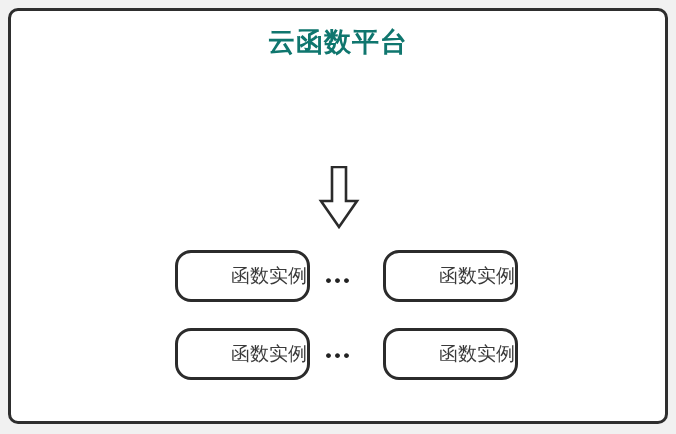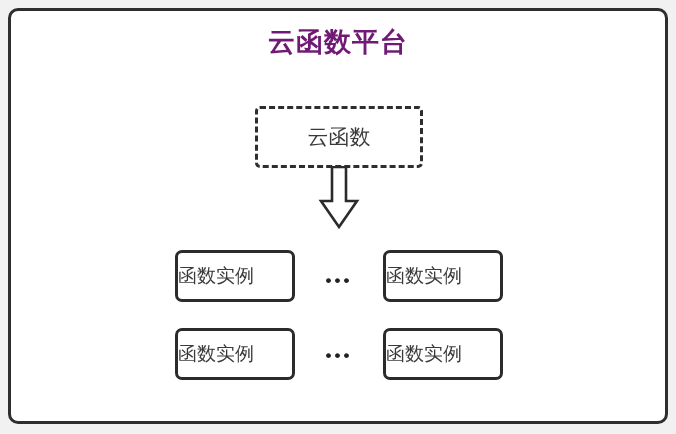--- a/index.html
+++ b/index.html
@@ -26,21 +26,21 @@
     border-radius: 10px;
   }
   .title {
     position: absolute;
     left: 0;
     top: 24px;
     width: 676px;
     text-align: center;
     font-size: 27px;
     font-weight: bold;
-    color: #701a75;
+    color: #0f766e;
     letter-spacing: 1px;
   }
   .cloud-fn-box {
     position: absolute;
     left: 255px;
     top: 106px;
     width: 168px;
     height: 62px;
     box-sizing: border-box;
     border: 3px dashed #2e2e2e;
@@ -54,29 +54,29 @@
   }
   .down-arrow {
     position: absolute;
     left: 318px;
     top: 166px;
     width: 42px;
     height: 64px;
   }
   .instance-box {
     position: absolute;
-    width: 120px;
+    width: 135px;
     height: 52px;
     box-sizing: border-box;
     border: 3px solid #2b2b2b;
-    border-radius: 7px;
+    border-radius: 16px;
     background: #ffffff;
     display: flex;
     align-items: center;
-    justify-content: flex-start;
+    justify-content: flex-end;
     font-size: 19px;
     color: #3a3a3a;
   }
   .pos-r1c1 { left: 175px; top: 250px; }
   .pos-r1c2 { left: 383px; top: 250px; }
   .pos-r2c1 { left: 175px; top: 328px; }
   .pos-r2c2 { left: 383px; top: 328px; }
   .dots {
     position: absolute;
     left: 299px;
@@ -99,23 +99,20 @@
   }
 </style>
 </head>
 <body>
 
 <div class="canvas">
   <div class="card"></div>
 
   <div class="title">云函数平台</div>
 
-  <div class="cloud-fn-box">
-    <span>云函数</span>
-  </div>
 
   <svg class="down-arrow" viewBox="0 0 42 64">
     <polygon points="14,1 14,35 3,35 21,61 39,35 28,35 28,1" fill="#ffffff" stroke="#2b2b2b" stroke-width="2.6" stroke-linejoin="miter"></polygon>
   </svg>
 
   <div class="instance-box pos-r1c1">
     <span>函数实例</span>
   </div>
   <div class="dots dots-row1">•••</div>
   <div class="instance-box pos-r1c2">

